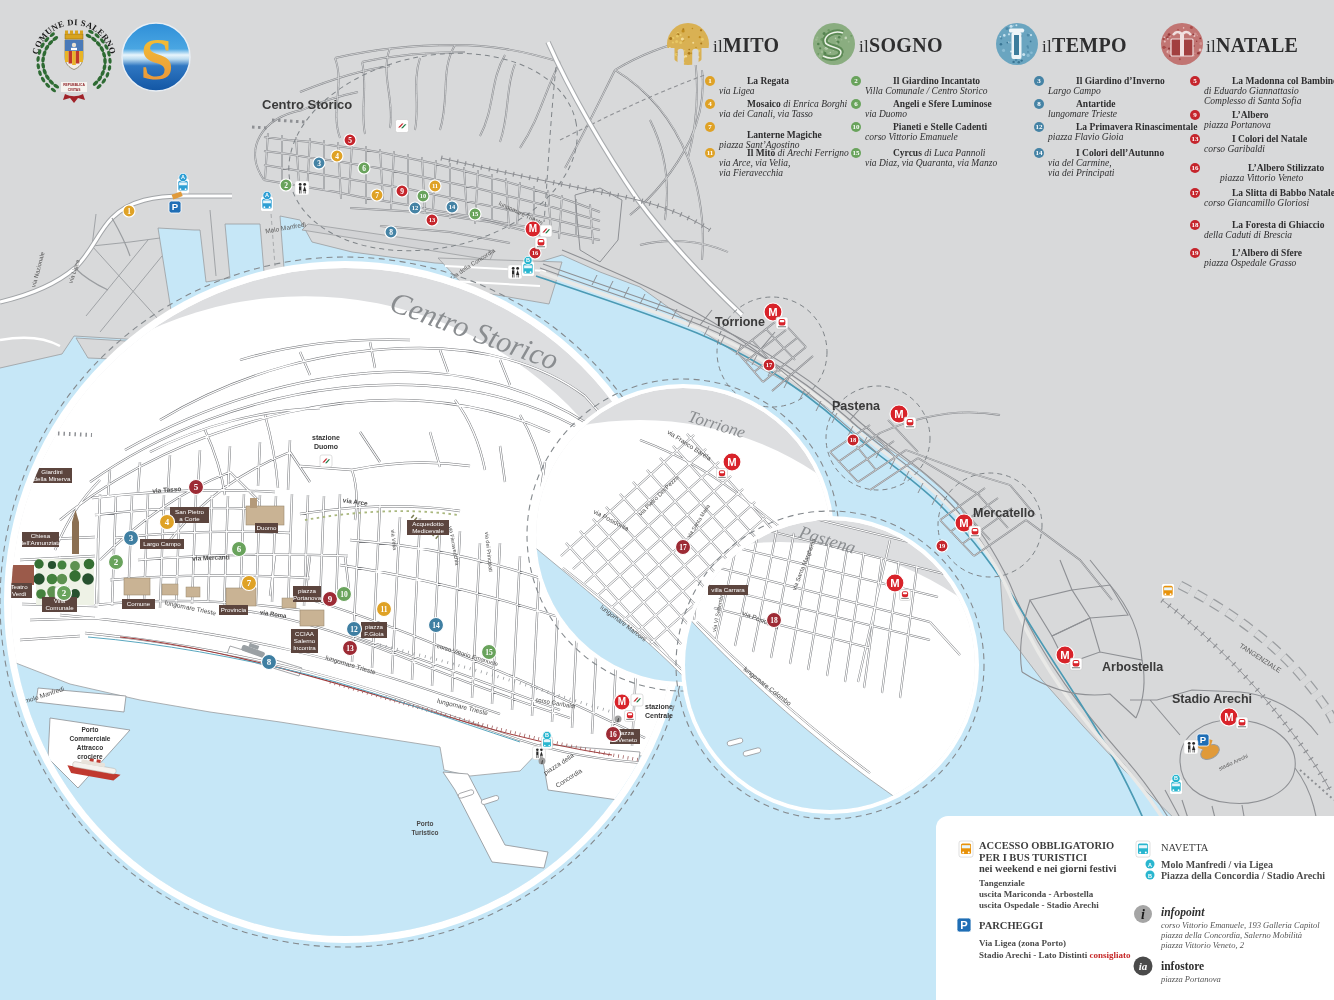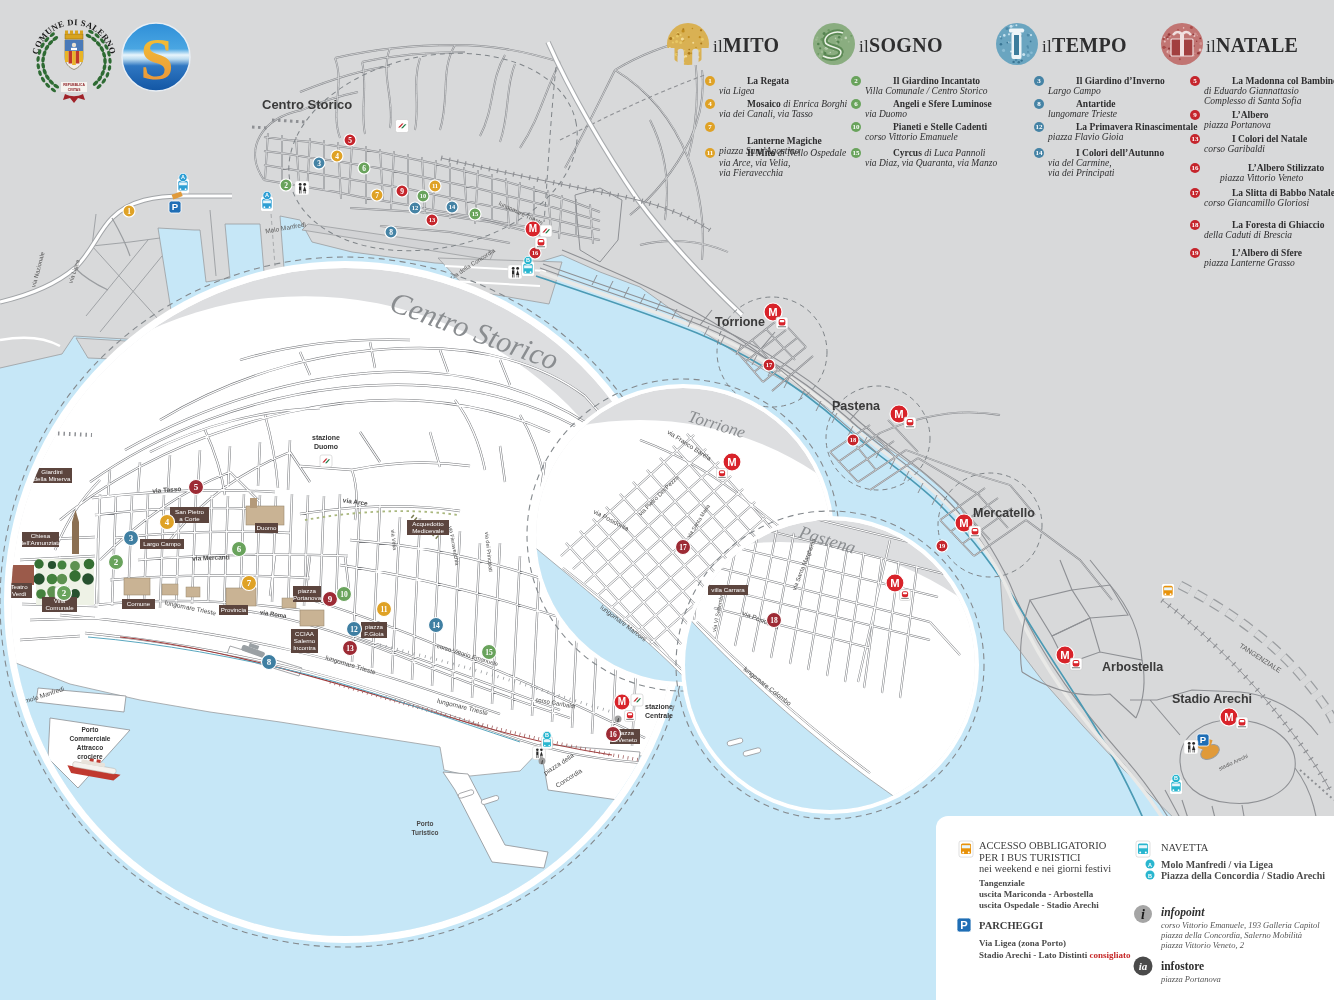--- a/index.html
+++ b/index.html
@@ -1009,23 +1009,23 @@
         <rect x="35.5" y="26" width="8" height="18" fill="#d8d9da"></rect>
         <path d="M11.5,43 V30 a3.2,3.2 0 0 1 6.4,0 V43 Z" fill="#d8d9da"></path>
         <path d="M26.2,43 V30 a3.2,3.2 0 0 1 6.4,0 V43 Z" fill="#d8d9da"></path>
       </svg>
 <h2 style="position:absolute;left:47px;top:14px"><span class="il">il</span>MITO</h2>
 <span class="dot" style="left:39px;top:56px;background:#dfa226">1</span>
 <div class="item" style="left:53px;top:56px"><b>La Regata</b><br><i>via Ligea</i></div>
 <span class="dot" style="left:39px;top:79px;background:#dfa226">4</span>
 <div class="item" style="left:53px;top:79px"><b>Mosaico</b> <i>di Enrica Borghi</i><br><i>via dei Canali, via Tasso</i></div>
 <span class="dot" style="left:39px;top:102px;background:#dfa226">7</span>
-<div class="item" style="left:53px;top:116px"><b>Lanterne Magiche</b><br><i>piazza Sant’Agostino</i></div>
+<div class="item" style="left:53px;top:110px"><b>Lanterne Magiche</b><br><i>piazza Sant’Agostino</i></div>
 <span class="dot" style="left:39px;top:128px;background:#dfa226">11</span>
-<div class="item" style="left:53px;top:128px"><b>Il Mito</b> <i>di Nello Ospedale</i><br><i>via Arce, via Velia,</i><br><i>via Fieravecchia</i></div>
+<div class="item" style="left:53px;top:128px"><b>Il Mito</b> <i>di Arechi Ferrigno</i><br><i>via Arce, via Velia,</i><br><i>via Fieravecchia</i></div>
 </div>
 
 <div class="leg" style="left:812px;top:20px;width:200px">
 <svg width="46" height="46" style="position:absolute;left:0;top:2px">
         <circle cx="22" cy="22" r="21" fill="#8aad80"></circle>
         <circle cx="8.2" cy="26.3" r="1.1" fill="#558350"></circle>
         <circle cx="27.2" cy="15.3" r="1.3" fill="#558350"></circle>
         <circle cx="23.6" cy="16.3" r="0.8" fill="#c2d4b8"></circle>
         <circle cx="4.3" cy="17.6" r="1.2" fill="#9dbb92"></circle>
         <circle cx="11.7" cy="29.9" r="1.3" fill="#6d9a64"></circle>
@@ -1196,21 +1196,21 @@
 <div class="item" style="left:44px;top:90px"><b>L’Albero</b><br><i>piazza Portanova</i></div>
 <span class="dot" style="left:30px;top:114px;background:#c5252c">13</span>
 <div class="item" style="left:44px;top:114px"><b>I Colori del Natale</b><br><i>corso Garibaldi</i></div>
 <span class="dot" style="left:30px;top:143px;background:#c5252c">16</span>
 <div class="item" style="left:60px;top:143px"><b>L’Albero Stilizzato</b><br><i>piazza Vittorio Veneto</i></div>
 <span class="dot" style="left:30px;top:168px;background:#c5252c">17</span>
 <div class="item" style="left:44px;top:168px"><b>La Slitta di Babbo Natale</b><br><i>corso Giancamillo Gloriosi</i></div>
 <span class="dot" style="left:30px;top:200px;background:#c5252c">18</span>
 <div class="item" style="left:44px;top:200px"><b>La Foresta di Ghiaccio</b><br><i>della Caduti di Brescia</i></div>
 <span class="dot" style="left:30px;top:228px;background:#c5252c">19</span>
-<div class="item" style="left:44px;top:228px"><b>L’Albero di Sfere</b><br><i>piazza Lanterne Grasso</i></div>
+<div class="item" style="left:44px;top:228px"><b>L’Albero di Sfere</b><br><i>piazza Ospedale Grasso</i></div>
 </div>
 
 <div style="position:absolute;left:936px;top:816px;width:398px;height:184px;background:#fff;border-radius:12px 0 0 0;">
 <svg width="398" height="184">
 <g transform="translate(22,24)">
           <g transform="translate(1.0,1.0)">
             <rect width="14" height="16.099999999999998" rx="2" fill="#fff" stroke="#c9c9c9" stroke-width="0.6"></rect>
             <rect x="1.9600000000000002" y="2.52" width="10.08" height="10.5" rx="1.5" fill="#e8920a"></rect>
             <rect x="2.8000000000000003" y="4.2" width="8.4" height="3.08" fill="#e8f6fc"></rect>
             <circle cx="4.2" cy="11.479999999999999" r="0.9800000000000001" fill="#fff"></circle>
@@ -1238,21 +1238,21 @@
         </g>
 <g transform="translate(197,140)">
           <circle cx="10" cy="10" r="9.5" fill="#4a4a4a"></circle>
           <text x="10" y="13.5" text-anchor="middle" font-family="Liberation Serif" font-style="italic" font-weight="bold" font-size="11" fill="#fff">ia</text>
         </g>
 <circle cx="214" cy="48" r="4.5" fill="#29b6cf"></circle>
         <text x="214" y="50.5" text-anchor="middle" font-family="Liberation Sans" font-weight="bold" font-size="5.5" fill="#fff">A</text>
 <circle cx="214" cy="59" r="4.5" fill="#29b6cf"></circle>
         <text x="214" y="61.5" text-anchor="middle" font-family="Liberation Sans" font-weight="bold" font-size="5.5" fill="#fff">B</text>
 </svg>
-<div style="position:absolute;left:43px;top:24px;font-weight:normal;font-size:10.5px;line-height:11.5px;color:#3d3d3d">ACCESSO OBBLIGATORIO<br>PER I BUS TURISTICI<br>nei weekend e nei giorni festivi</div>
+<div style="position:absolute;left:43px;top:24px;font-weight:bold;font-size:10.5px;line-height:11.5px;color:#3d3d3d">ACCESSO OBBLIGATORIO<br>PER I BUS TURISTICI<br>nei weekend e nei giorni festivi</div>
 <div style="position:absolute;left:43px;top:62px;font-weight:bold;font-size:9px;line-height:11px;color:#4a4a4a">Tangenziale<br>uscita Mariconda - Arbostella<br>uscita Ospedale - Stadio Arechi</div>
 <div style="position:absolute;left:43px;top:104px;font-weight:bold;font-size:10.5px;color:#3d3d3d">PARCHEGGI</div>
 <div style="position:absolute;left:43px;top:122px;font-weight:bold;font-size:9px;line-height:11.5px;color:#4a4a4a">Via Ligea (zona Porto)<br>Stadio Arechi - Lato Distinti <span style="color:#c62828">consigliato</span></div>
 <div style="position:absolute;left:225px;top:26px;font-weight:normal;font-size:10.5px;color:#3d3d3d">NAVETTA</div>
 <div style="position:absolute;left:225px;top:43px;font-weight:bold;font-size:10px;line-height:11px;color:#4a4a4a">Molo Manfredi / via Ligea<br>Piazza della Concordia / Stadio Arechi</div>
 <div style="position:absolute;left:225px;top:90px;font-weight:bold;font-style:italic;font-size:11.5px;color:#2e2e2e">infopoint</div>
 <div style="position:absolute;left:225px;top:104px;font-style:italic;font-size:8.5px;line-height:10px;color:#555">corso Vittorio Emanuele, 193 Galleria Capitol<br>piazza della Concordia, Salerno Mobilità<br>piazza Vittorio Veneto, 2</div>
 <div style="position:absolute;left:225px;top:144px;font-weight:bold;font-size:11.5px;color:#2e2e2e">infostore</div>
 <div style="position:absolute;left:225px;top:158px;font-style:italic;font-size:8.5px;color:#555">piazza Portanova</div>
 </div>

